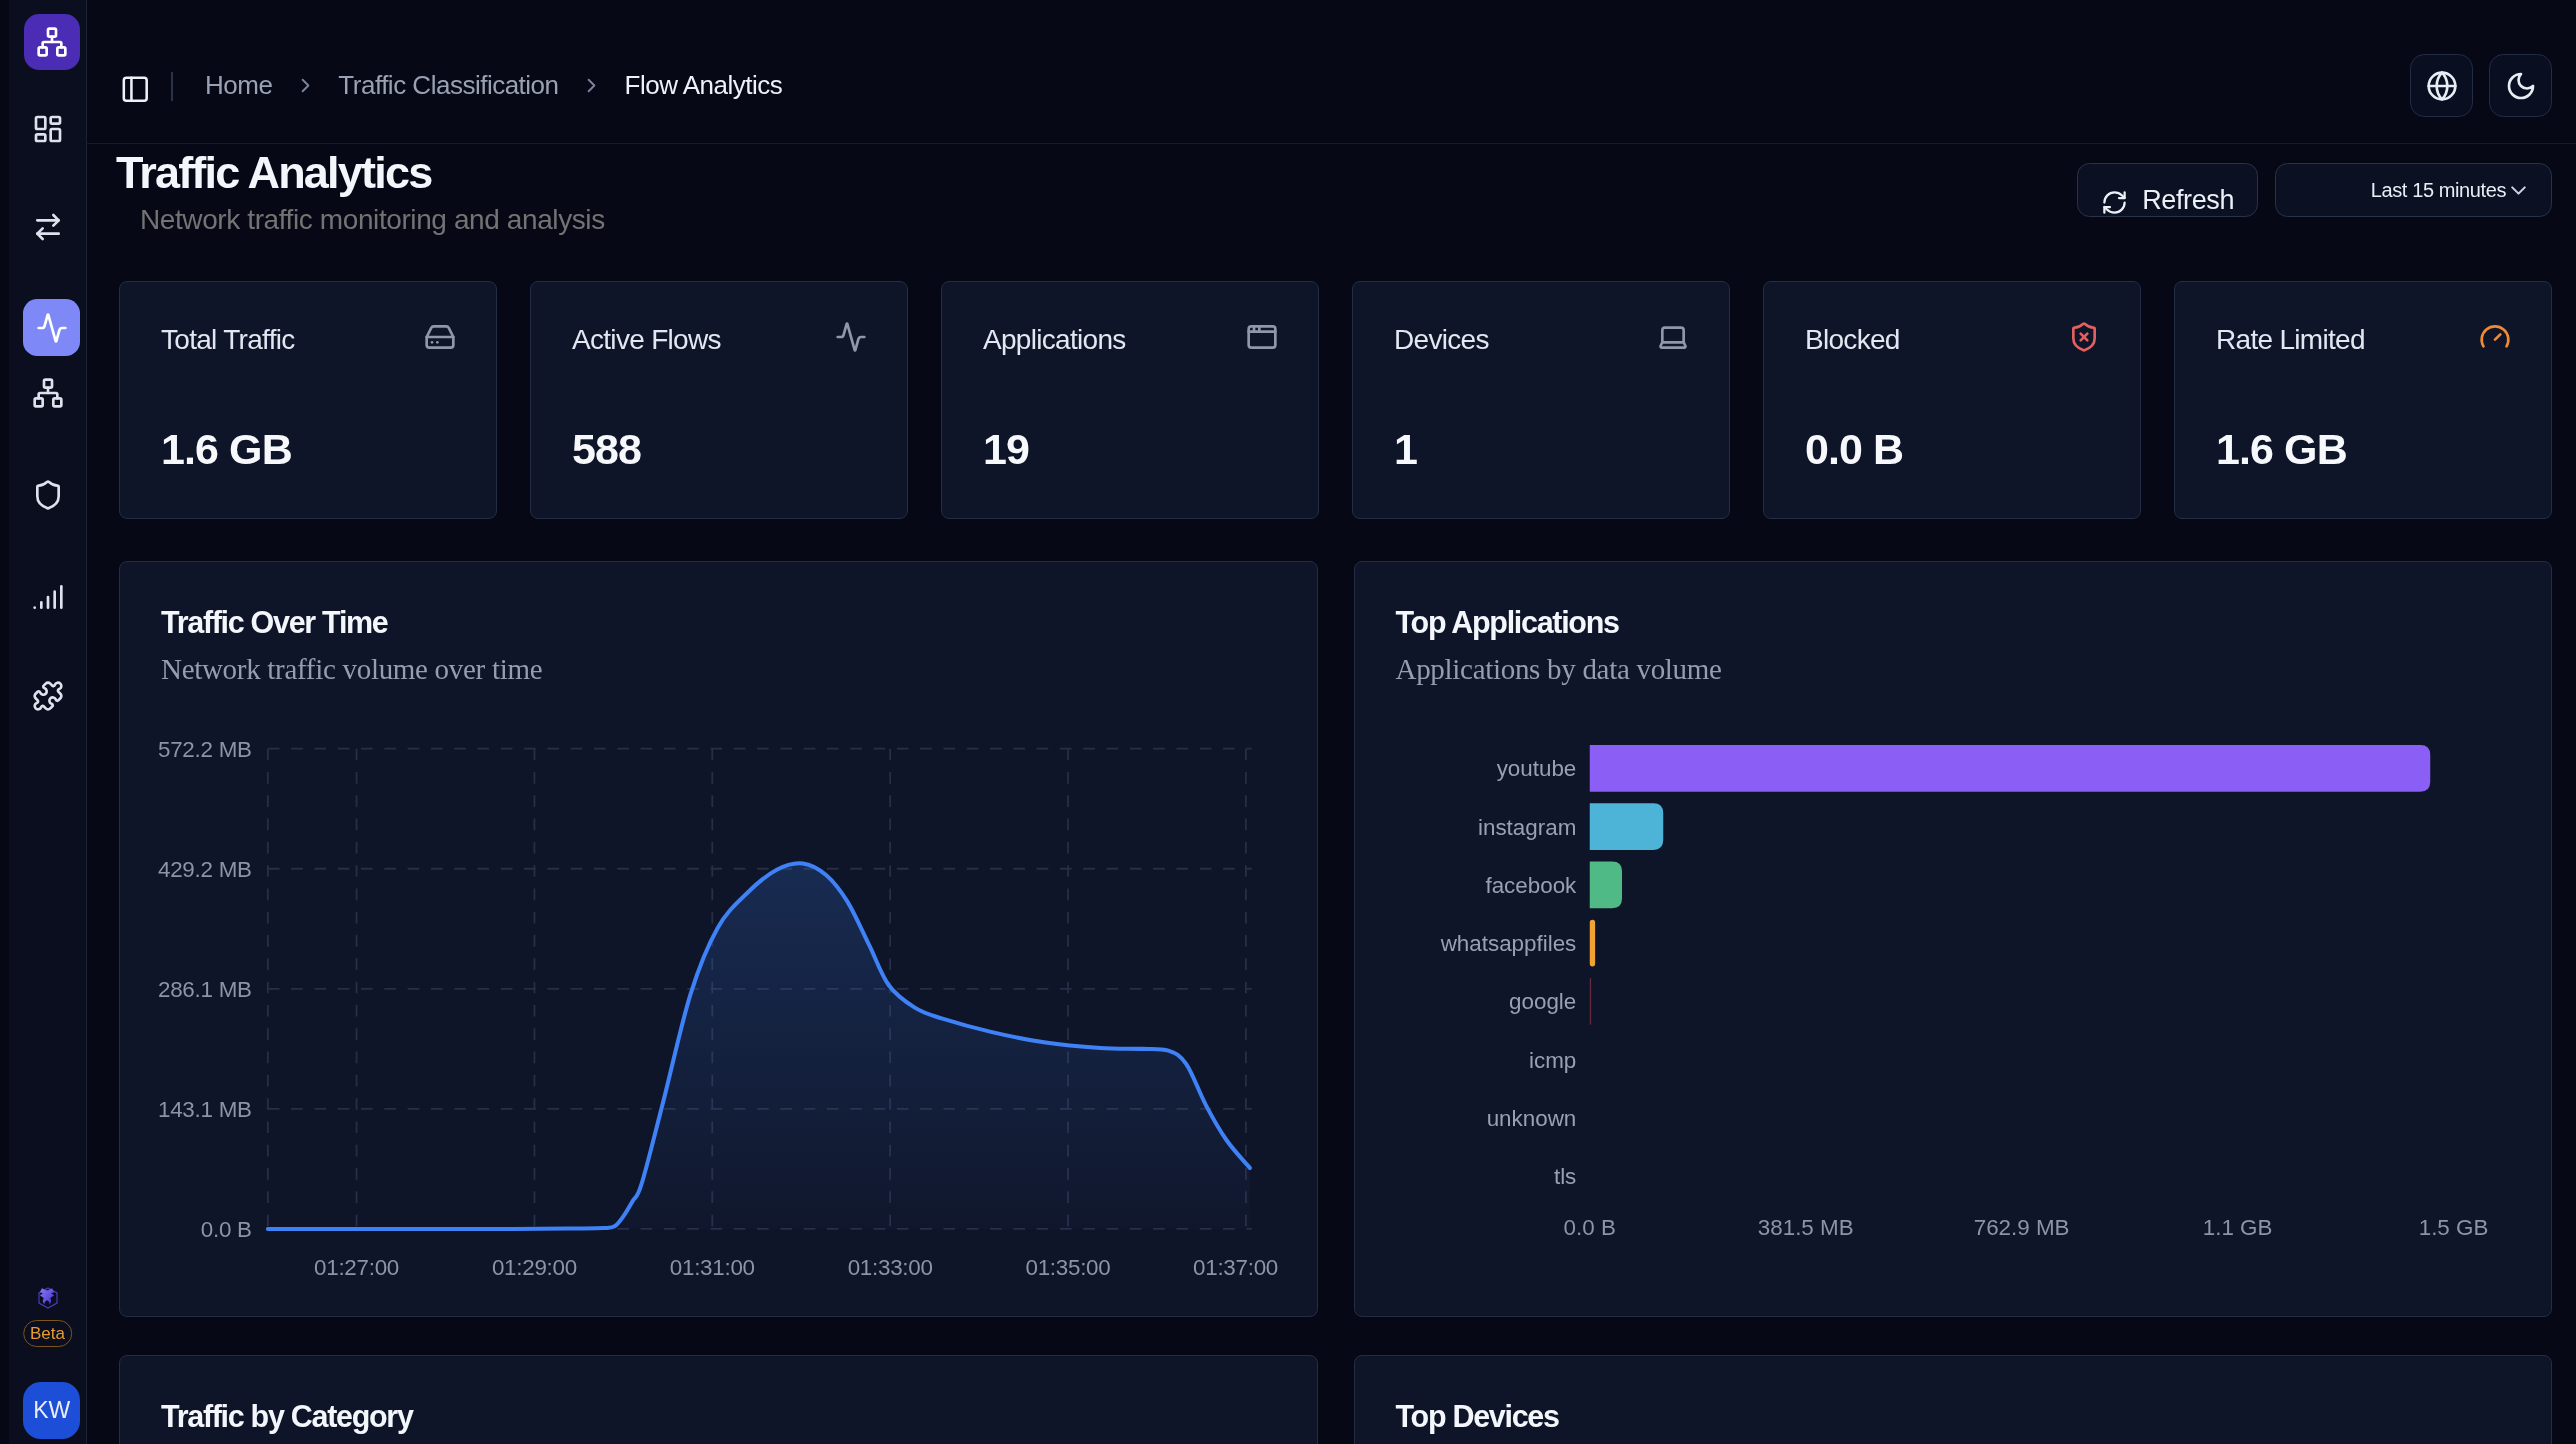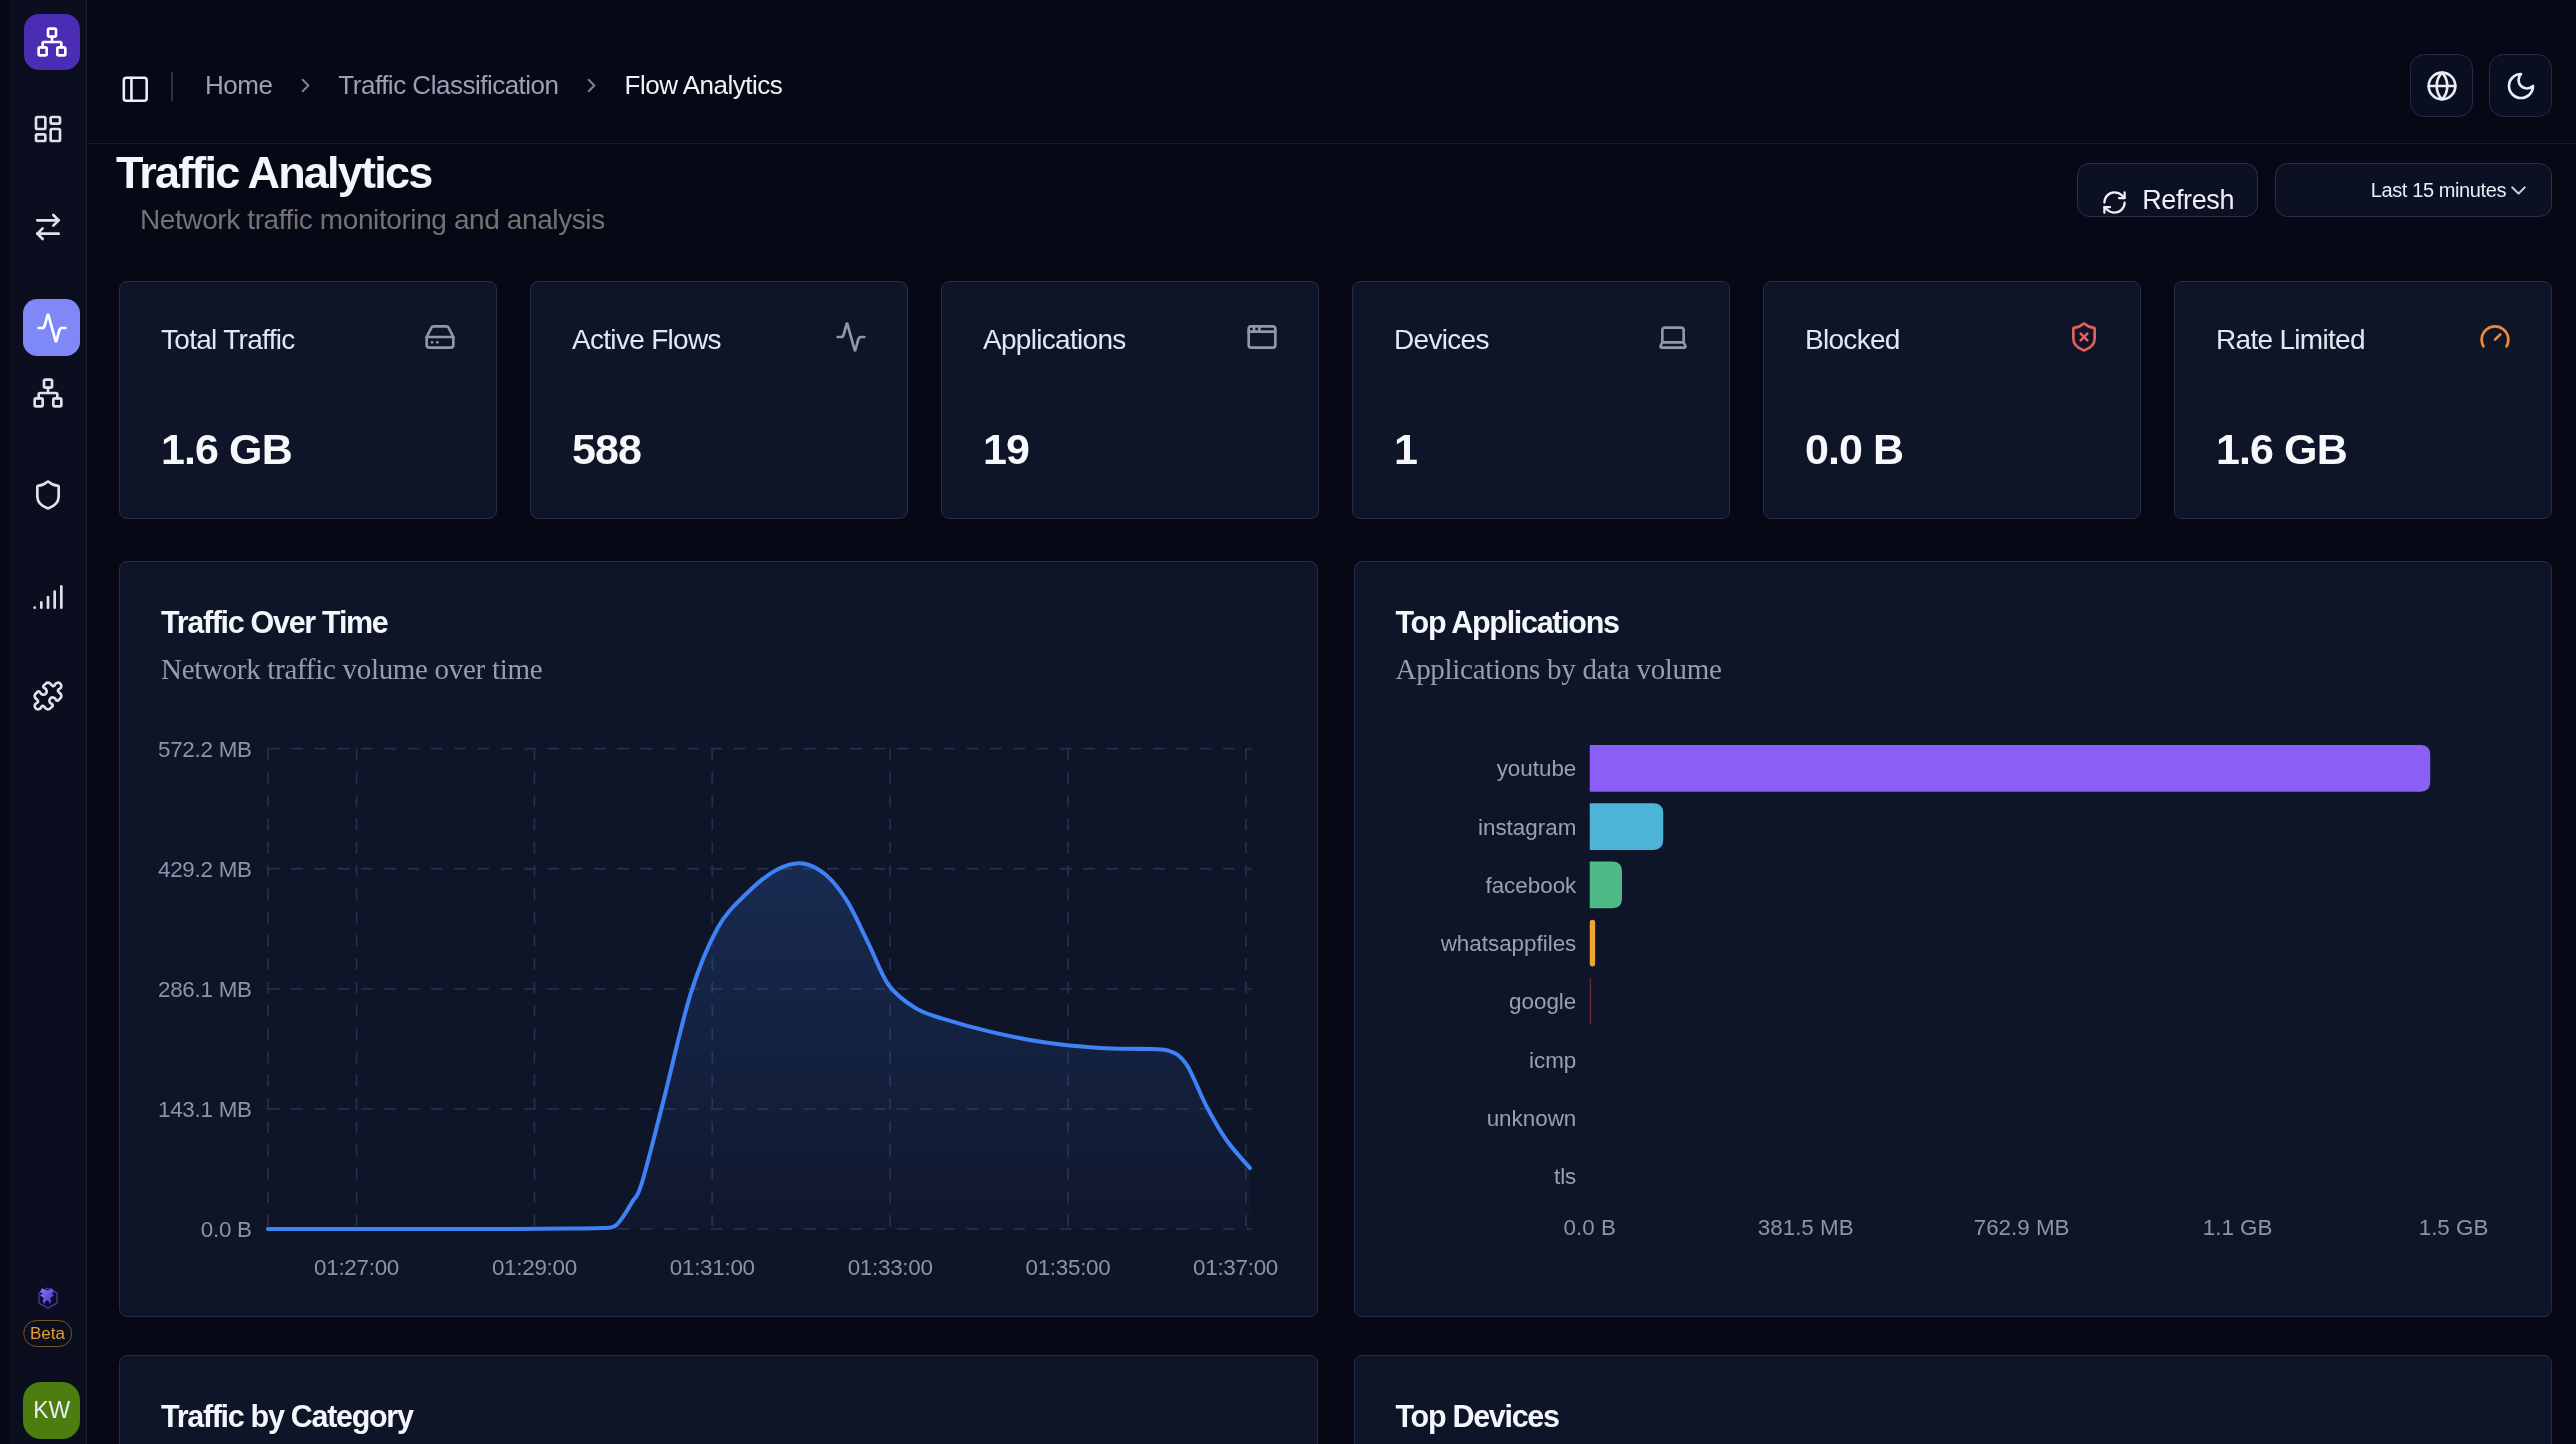--- a/index.html
+++ b/index.html
@@ -97,21 +97,21 @@
           <linearGradient id="drg" x1="0" y1="0" x2="1" y2="1">
             <stop offset="0" stop-color="#8a7bf5"></stop>
             <stop offset="1" stop-color="#4331c8"></stop>
           </linearGradient>
         </defs>
 <path d="M12 2.2 20 6.6v9L12 20 4 15.6v-9Z" stroke="#453cb5" stroke-width="1.1" fill="none"></path>
 <path d="M12 4.2l3.6-1.8 1.8 3.6-2.7.9 2.7 1.8-3.6 2.7c1.8 1.8.9 4.5-.9 5.4.9-1.8 0-2.7-1.8-3.6-1.8.9-2.7 2.7-1.8 3.6-1.8-.9-2.7-3.6-.9-5.4L4.8 8.7l2.7-1.8-2.7-.9 1.8-3.6L10.2 4.2Z" fill="url(#drg)"></path>
 </svg>
     </div>
   <div class="abs" style="left:50%;transform:translateX(-50%);top:1320px;height:27px;padding:0 6.3px;border:1.8px solid #7d5516;border-radius:13.4px;color:#e89b2e;font-size:17px;display:flex;align-items:center;">Beta</div>
-  <div class="abs" style="left:14.3px;top:1382px;width:57px;height:57px;border-radius:18px;background:#4d7c0f;display:flex;align-items:center;justify-content:center;font-size:23px;color:#e9edf5;">KW</div>
+  <div class="abs" style="left:14.3px;top:1382px;width:57px;height:57px;border-radius:18px;background:#1d4ed8;display:flex;align-items:center;justify-content:center;font-size:23px;color:#e9edf5;">KW</div>
 </div>
 
 <div id="header">
   <div class="abs" style="left:34px;top:45px;color:#eef1f7;">
       <svg width="30.5" height="30.5" viewBox="0 0 24 24" fill="none" stroke="currentColor" stroke-width="2" stroke-linecap="round" stroke-linejoin="round">
         <rect width="18" height="18" x="3" y="3" rx="2"></rect>
         <path d="M9 3v18"></path>
       </svg>
     </div>
   <div class="abs" style="left:85px;top:43px;width:1.8px;height:29px;background:#2a3246;"></div>

